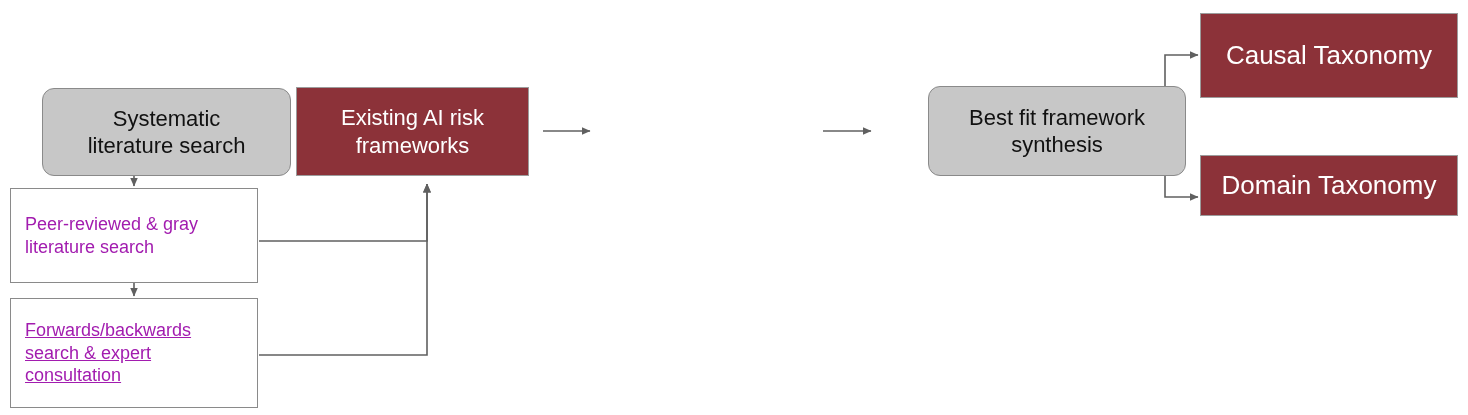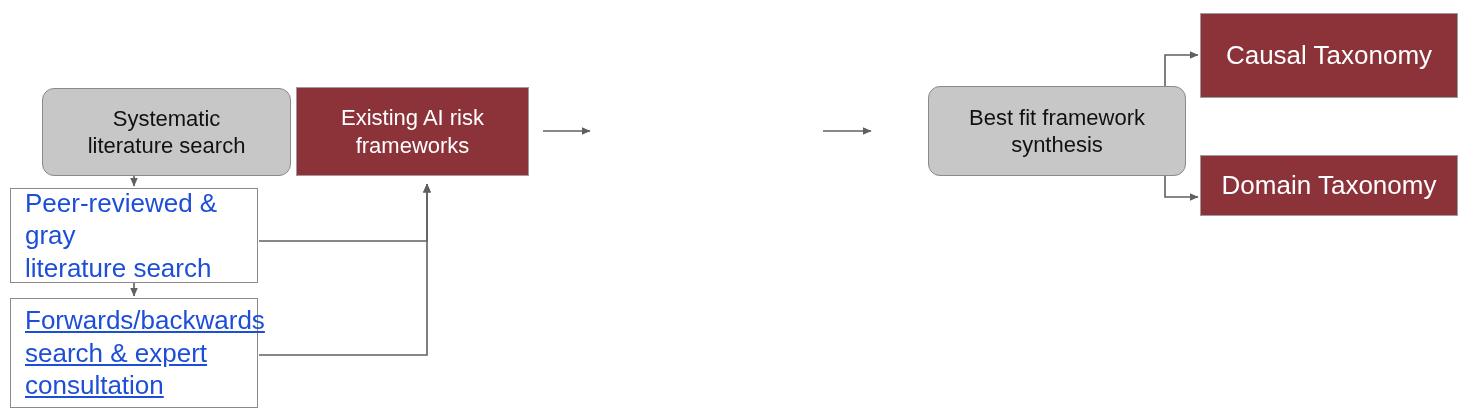--- a/index.html
+++ b/index.html
@@ -50,22 +50,22 @@
   }
   .node.process-red {
     background: #8c3239;
     border: 1px solid #9c9c9c;
     color: #ffffff;
     font-size: 22px;
   }
   .node.process-white {
     background: #ffffff;
     border: 1px solid #8a8a8a;
-    color: #1d4ed8;
-    font-size: 26px;
+    color: #a21caf;
+    font-size: 18px;
     justify-content: flex-start;
     text-align: left;
   }
   .node.process-white .node-label {
     padding-left: 14px;
   }
   .node.output-red {
     background: #8c3239;
     border: 1px solid #9c9c9c;
     color: #ffffff;

